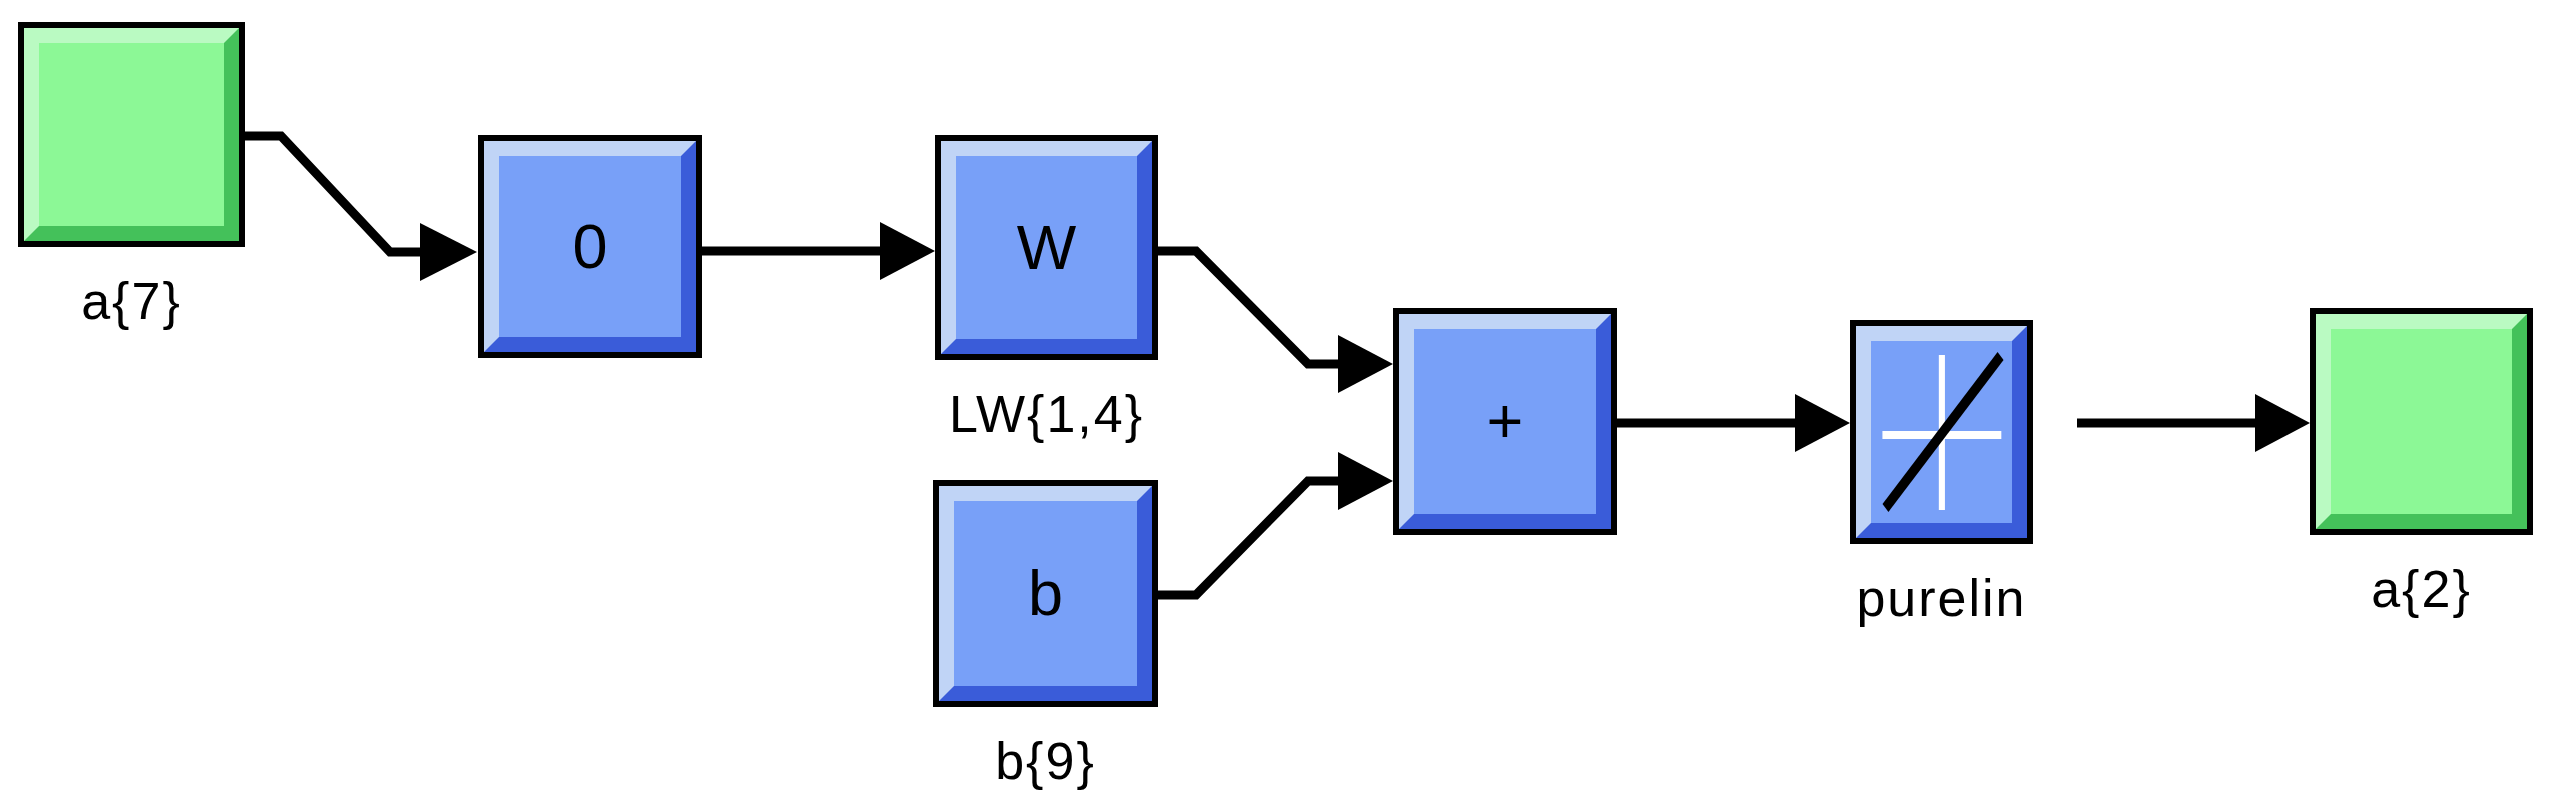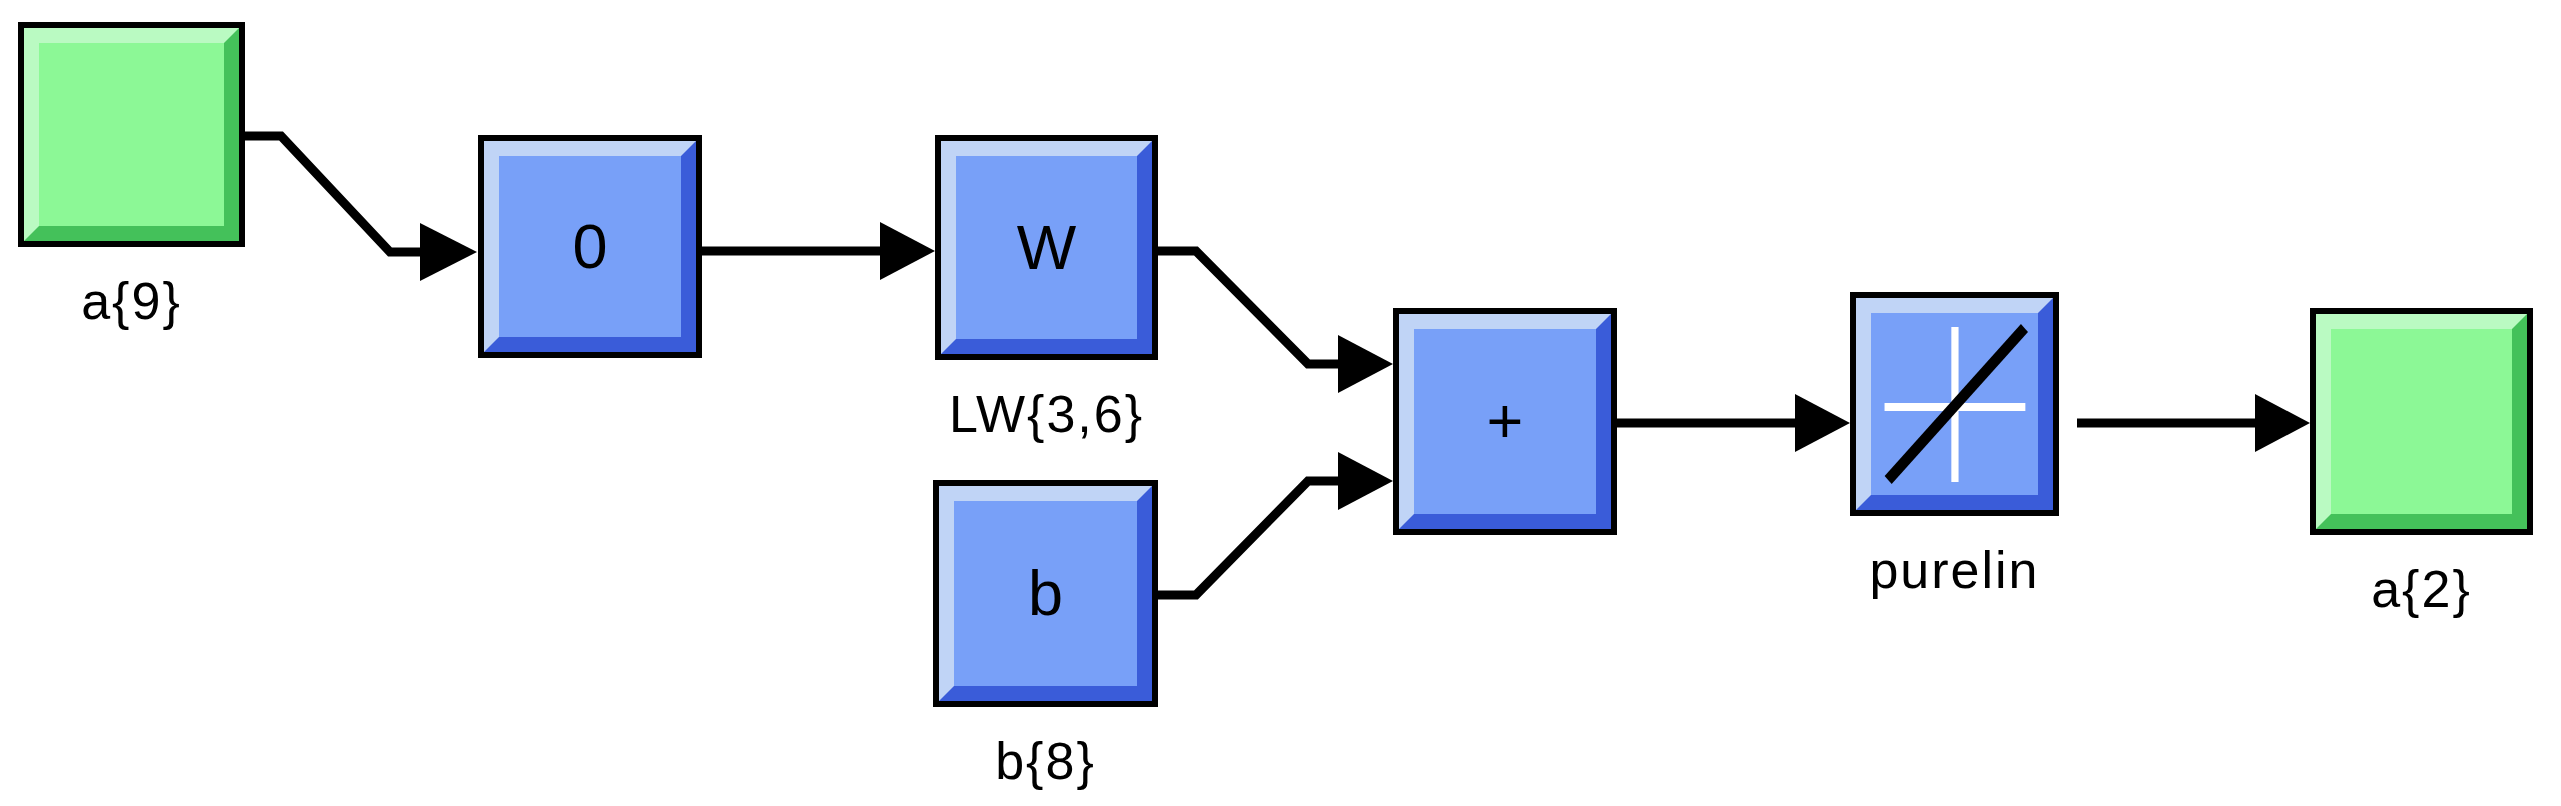--- a/index.html
+++ b/index.html
@@ -83,50 +83,50 @@
     <g>
       <line x1="2077" y1="423" x2="2257" y2="423"></line>
       <polygon points="2310,423 2255,394 2255,452"></polygon>
     </g>
   </svg>
 
   <div class="node green" style="left:18px; top:22px; width:227px;">
     <div class="square" style="height:225px;">
       <div class="face"></div>
     </div>
-    <div class="label">a{9}</div>
+    <div class="label">a{7}</div>
   </div>
 
   <div class="node blue" style="left:478px; top:135px; width:224px;">
     <div class="square" style="height:223px;">
       <div class="face">0</div>
     </div>
   </div>
 
   <div class="node blue" style="left:935px; top:135px; width:223px;">
     <div class="square" style="height:225px;">
       <div class="face">W</div>
     </div>
-    <div class="label">LW{3,6}</div>
+    <div class="label">LW{1,4}</div>
   </div>
 
   <div class="node blue" style="left:933px; top:480px; width:225px;">
     <div class="square" style="height:227px;">
       <div class="face">b</div>
     </div>
-    <div class="label">b{8}</div>
+    <div class="label">b{9}</div>
   </div>
 
   <div class="node blue" style="left:1393px; top:308px; width:224px;">
     <div class="square" style="height:227px;">
       <div class="face">+</div>
     </div>
   </div>
 
-  <div class="node blue" style="left:1850px; top:292px; width:209px;">
+  <div class="node blue" style="left:1850px; top:320px; width:183px;">
     <div class="square" style="height:224px;">
       <div class="face">
         <svg class="tf-svg" viewBox="0 0 185 182" preserveAspectRatio="none">
           <line class="tf-cross" x1="15" y1="94" x2="171" y2="94"></line>
           <line class="tf-cross" x1="93" y1="14" x2="93" y2="169"></line>
           <line class="tf-diag" x1="19" y1="167" x2="170" y2="15"></line>
         </svg>
       </div>
     </div>
     <div class="label">purelin</div>

